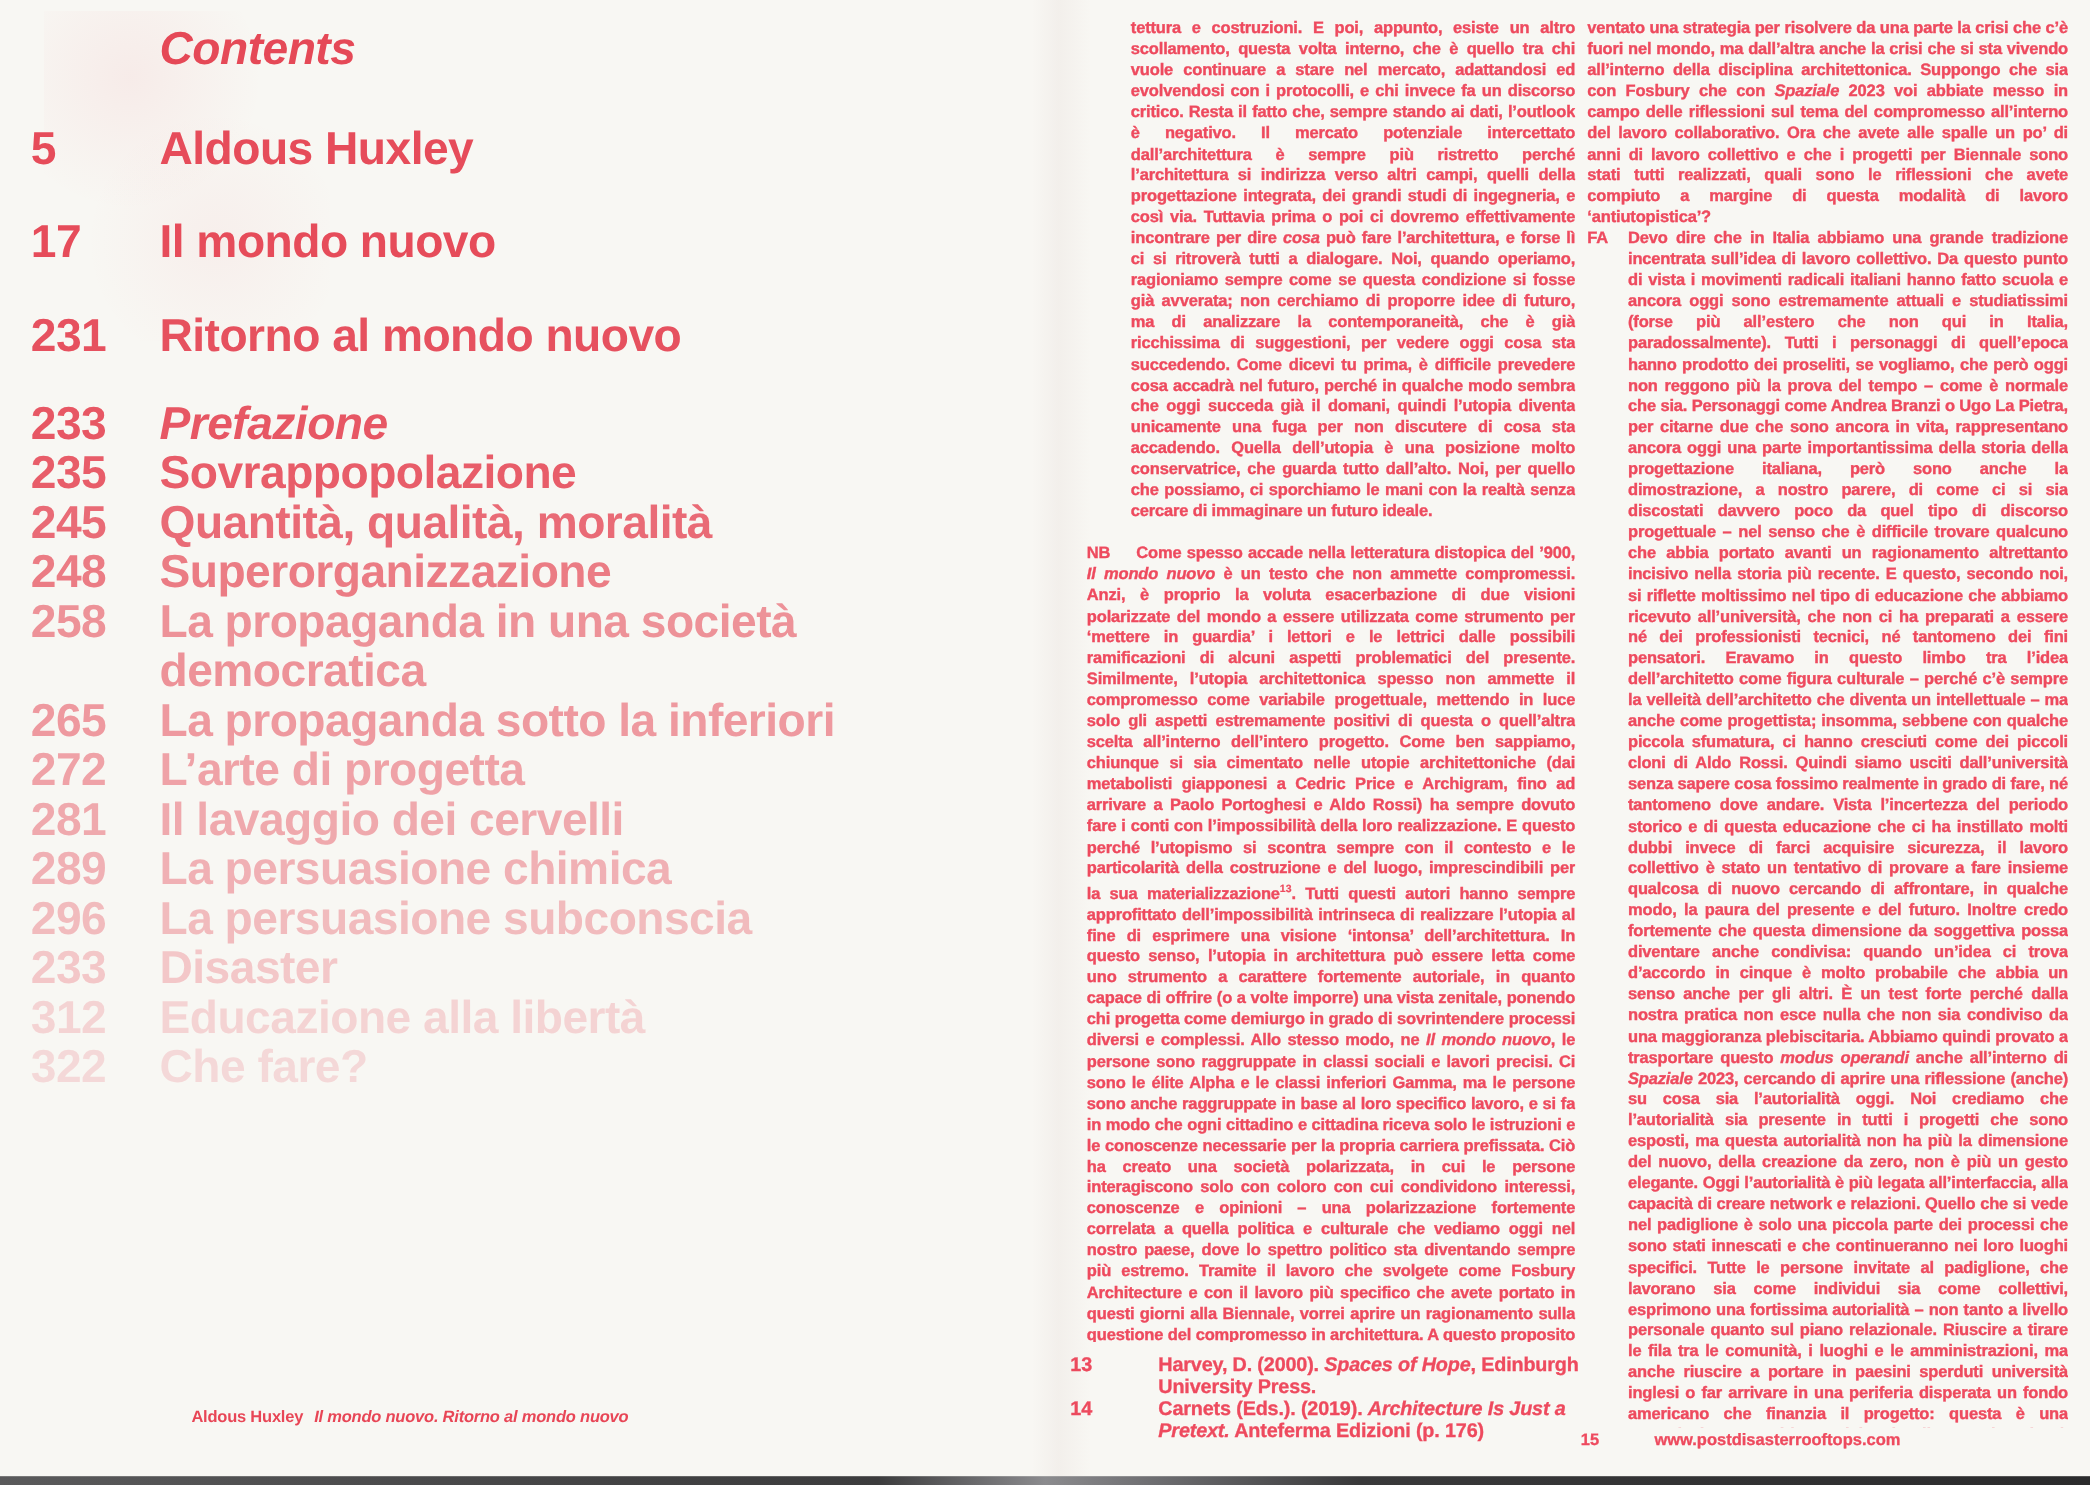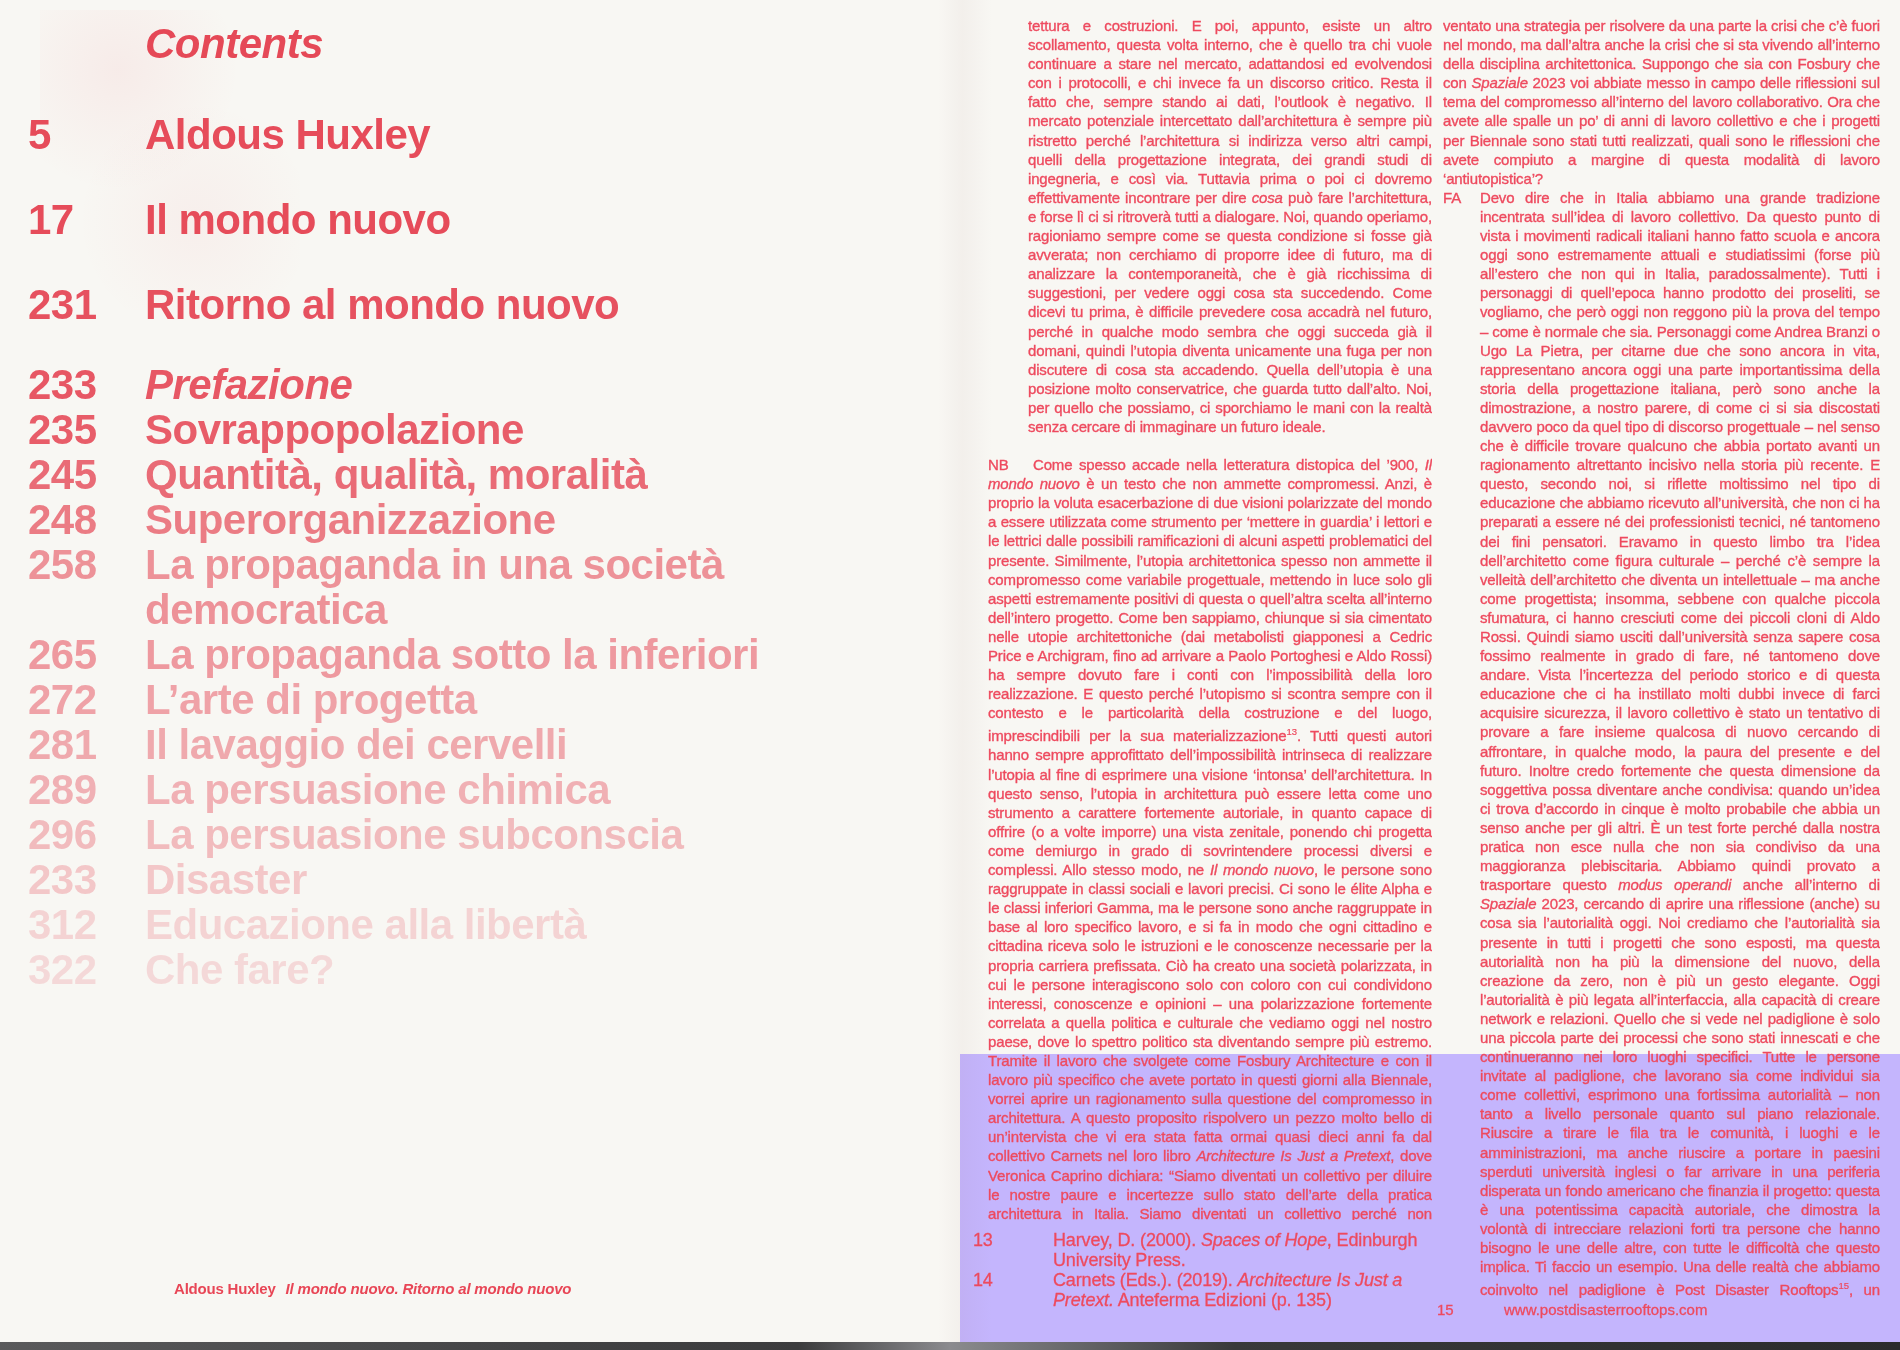--- a/index.html
+++ b/index.html
@@ -1,16 +1,16 @@
 <!DOCTYPE html>
 <html><head>
 <meta charset="utf-8">
 <style>
   html,body{margin:0;padding:0;background:#dddbd6;}
-  .sheet{position:relative;width:1900px;height:1350px;background:#c4b5fd;overflow:hidden;
+  .sheet{position:relative;width:1900px;height:1350px;background:#14b8a6;overflow:hidden;
          font-family:"Liberation Sans","DejaVu Sans",sans-serif;}
   
   .page-left{position:absolute;left:0;top:0;width:960px;height:1350px;background:#f8f7f3;}
   .page-left::before{content:"";position:absolute;left:40px;top:10px;width:260px;height:300px;
      background:
        radial-gradient(circle at 30% 20%, rgba(230,80,95,.07), transparent 40%),
        radial-gradient(circle at 60% 70%, rgba(230,80,95,.05), transparent 45%);}
   .toc-title{position:absolute;left:145px;top:20px;font-size:42px;font-weight:bold;font-style:italic;
      color:#e5404f;opacity:.95;letter-spacing:-.5px;}
   .toc{position:absolute;left:28px;top:112px;width:900px;color:#e5404f;}
@@ -25,21 +25,21 @@
   .toc-row:nth-child(5){opacity:.84}.toc-row:nth-child(6){opacity:.76}
   .toc-row:nth-child(7){opacity:.67}.toc-row:nth-child(8){opacity:.55}
   .toc-row:nth-child(9){opacity:.51}.toc-row:nth-child(10){opacity:.46}
   .toc-row:nth-child(11){opacity:.42}.toc-row:nth-child(12){opacity:.38}
   .toc-row:nth-child(13){opacity:.32}.toc-row:nth-child(14){opacity:.26}
   .toc-row:nth-child(15){opacity:.19}.toc-row:nth-child(16){opacity:.16}
   .left-footer{position:absolute;left:174px;top:1280px;font-size:15px;font-weight:bold;
      color:#e84656;letter-spacing:-.2px;}
   .left-footer .book{font-style:italic;margin-left:10px;}
   
-  .page-right{position:absolute;left:960px;top:0;width:940px;height:1054px;background:#f8f7f3;}
+  .page-right{position:absolute;left:960px;top:0;width:940px;height:1350px;background:#f8f7f3;font-weight:bold;}
   .col{position:absolute;top:16px;color:#ee4a5e;font-size:15px;line-height:19.1px;
        text-align:justify;letter-spacing:-.15px;-webkit-text-stroke:.35px currentColor;overflow:hidden;}
   .col1{left:28px;width:444px;height:1204px;}
   .col2{left:483px;width:437px;height:1282px;}
   .para{margin:0;}
   .para.cont{margin-left:40px;}
   .para.qgap{margin-top:19px;}
   .spk-nb{display:inline-block;width:45px;font-style:normal;}
   .fa-block{position:relative;padding-left:37px;}
   .spk-fa{position:absolute;left:0;top:0;}
@@ -91,21 +91,21 @@
 
   <div class="page-right">
 
     <div class="col col1">
       <p class="para cont"><span>tettura e costruzioni. E poi, appunto, esiste un altro scollamento, questa volta interno, che è quello tra chi vuole continuare a stare nel mercato, adattandosi ed evolvendosi con i protocolli, e chi invece fa un discorso critico. Resta il fatto che, sempre stando ai dati, l’outlook è negativo. Il mercato potenziale intercettato dall’architettura è sempre più ristretto perché l’architettura si indirizza verso altri campi, quelli della progettazione integrata, dei grandi studi di ingegneria, e così via. Tuttavia prima o poi ci dovremo effettivamente incontrare per dire </span><i>cosa</i><span> può fare l’architettura, e forse lì ci si ritroverà tutti a dialogare. Noi, quando operiamo, ragioniamo sempre come se questa condizione si fosse già avverata; non cerchiamo di proporre idee di futuro, ma di analizzare la contemporaneità, che è già ricchissima di suggestioni, per vedere oggi cosa sta succedendo. Come dicevi tu prima, è difficile prevedere cosa accadrà nel futuro, perché in qualche modo sembra che oggi succeda già il domani, quindi l’utopia diventa unicamente una fuga per non discutere di cosa sta accadendo. Quella dell’utopia è una posizione molto conservatrice, che guarda tutto dall’alto. Noi, per quello che possiamo, ci sporchiamo le mani con la realtà senza cercare di immaginare un futuro ideale.</span></p>
       <p class="para qgap"><span class="spk-nb">NB</span><span><span>Come spesso accade nella letteratura distopica del ’900, </span><i>Il mondo nuovo</i><span> è un testo che non ammette compromessi. Anzi, è proprio la voluta esacerbazione di due visioni polarizzate del mondo a essere utilizzata come strumento per ‘mettere in guardia’ i lettori e le lettrici dalle possibili ramificazioni di alcuni aspetti problematici del presente. Similmente, l’utopia architettonica spesso non ammette il compromesso come variabile progettuale, mettendo in luce solo gli aspetti estremamente positivi di questa o quell’altra scelta all’interno dell’intero progetto. Come ben sappiamo, chiunque si sia cimentato nelle utopie architettoniche (dai metabolisti giapponesi a Cedric Price e Archigram, fino ad arrivare a Paolo Portoghesi e Aldo Rossi) ha sempre dovuto fare i conti con l’impossibilità della loro realizzazione. E questo perché l’utopismo si scontra sempre con il contesto e le particolarità della costruzione e del luogo, imprescindibili per la sua materializzazione</span><sup>13</sup><span>. Tutti questi autori hanno sempre approfittato dell’impossibilità intrinseca di realizzare l’utopia al fine di esprimere una visione ‘intonsa’ dell’architettura. In questo senso, l’utopia in architettura può essere letta come uno strumento a carattere fortemente autoriale, in quanto capace di offrire (o a volte imporre) una vista zenitale, ponendo chi progetta come demiurgo in grado di sovrintendere processi diversi e complessi. Allo stesso modo, ne </span><i>Il mondo nuovo</i><span>, le persone sono raggruppate in classi sociali e lavori precisi. Ci sono le élite Alpha e le classi inferiori Gamma, ma le persone sono anche raggruppate in base al loro specifico lavoro, e si fa in modo che ogni cittadino e cittadina riceva solo le istruzioni e le conoscenze necessarie per la propria carriera prefissata. Ciò ha creato una società polarizzata, in cui le persone interagiscono solo con coloro con cui condividono interessi, conoscenze e opinioni – una polarizzazione fortemente correlata a quella politica e culturale che vediamo oggi nel nostro paese, dove lo spettro politico sta diventando sempre più estremo. Tramite il lavoro che svolgete come Fosbury Architecture e con il lavoro più specifico che avete portato in questi giorni alla Biennale, vorrei aprire un ragionamento sulla questione del compromesso in architettura. A questo proposito rispolvero un pezzo molto bello di un’intervista che vi era stata fatta ormai quasi dieci anni fa dal collettivo Carnets nel loro libro </span><i>Architecture Is Just a Pretext</i><span>, dove Veronica Caprino dichiara: “Siamo diventati un collettivo per diluire le nostre paure e incertezze sullo stato dell’arte della pratica architettura in Italia. Siamo diventati un collettivo perché non avevamo padri da uccidere, ma solo profezie le cui predizioni sono tendenzialmente diventate vere”</span></span></p>
     </div>
 
     <div class="fnotes">
       <div class="fn"><span class="fn-num">13</span><span><span>Harvey, D. (2000). </span><i>Spaces of Hope</i><span>, Edinburgh University Press.</span></span></div>
-      <div class="fn"><span class="fn-num">14</span><span><span>Carnets (Eds.). (2019). </span><i>Architecture Is Just a Pretext.</i><span> Anteferma Edizioni (p. 135)</span></span></div>
+      <div class="fn"><span class="fn-num">14</span><span><span>Carnets (Eds.). (2019). </span><i>Architecture Is Just a Pretext.</i><span> Anteferma Edizioni (p. 176)</span></span></div>
     </div>
 
     <div class="col col2">
       <p class="para"><span>ventato una strategia per risolvere da una parte la crisi che c’è fuori nel mondo, ma dall’altra anche la crisi che si sta vivendo all’interno della disciplina architettonica. Suppongo che sia con Fosbury che con </span><i>Spaziale</i><span> 2023 voi abbiate messo in campo delle riflessioni sul tema del compromesso all’interno del lavoro collaborativo. Ora che avete alle spalle un po’ di anni di lavoro collettivo e che i progetti per Biennale sono stati tutti realizzati, quali sono le riflessioni che avete compiuto a margine di questa modalità di lavoro ‘antiutopistica’?</span></p>
       <p class="para fa-block"><span class="spk-fa">FA</span><span><span>Devo dire che in Italia abbiamo una grande tradizione incentrata sull’idea di lavoro collettivo. Da questo punto di vista i movimenti radicali italiani hanno fatto scuola e ancora oggi sono estremamente attuali e studiatissimi (forse più all’estero che non qui in Italia, paradossalmente). Tutti i personaggi di quell’epoca hanno prodotto dei proseliti, se vogliamo, che però oggi non reggono più la prova del tempo – come è normale che sia. Personaggi come Andrea Branzi o Ugo La Pietra, per citarne due che sono ancora in vita, rappresentano ancora oggi una parte importantissima della storia della progettazione italiana, però sono anche la dimostrazione, a nostro parere, di come ci si sia discostati davvero poco da quel tipo di discorso progettuale – nel senso che è difficile trovare qualcuno che abbia portato avanti un ragionamento altrettanto incisivo nella storia più recente. E questo, secondo noi, si riflette moltissimo nel tipo di educazione che abbiamo ricevuto all’università, che non ci ha preparati a essere né dei professionisti tecnici, né tantomeno dei fini pensatori. Eravamo in questo limbo tra l’idea dell’architetto come figura culturale – perché c’è sempre la velleità dell’architetto che diventa un intellettuale – ma anche come progettista; insomma, sebbene con qualche piccola sfumatura, ci hanno cresciuti come dei piccoli cloni di Aldo Rossi. Quindi siamo usciti dall’università senza sapere cosa fossimo realmente in grado di fare, né tantomeno dove andare. Vista l’incertezza del periodo storico e di questa educazione che ci ha instillato molti dubbi invece di farci acquisire sicurezza, il lavoro collettivo è stato un tentativo di provare a fare insieme qualcosa di nuovo cercando di affrontare, in qualche modo, la paura del presente e del futuro. Inoltre credo fortemente che questa dimensione da soggettiva possa diventare anche condivisa: quando un’idea ci trova d’accordo in cinque è molto probabile che abbia un senso anche per gli altri. È un test forte perché dalla nostra pratica non esce nulla che non sia condiviso da una maggioranza plebiscitaria. Abbiamo quindi provato a trasportare questo </span><i>modus operandi</i><span> anche all’interno di </span><i>Spaziale</i><span> 2023, cercando di aprire una riflessione (anche) su cosa sia l’autorialità oggi. Noi crediamo che l’autorialità sia presente in tutti i progetti che sono esposti, ma questa autorialità non ha più la dimensione del nuovo, della creazione da zero, non è più un gesto elegante. Oggi l’autorialità è più legata all’interfaccia, alla capacità di creare network e relazioni. Quello che si vede nel padiglione è solo una piccola parte dei processi che sono stati innescati e che continueranno nei loro luoghi specifici. Tutte le persone invitate al padiglione, che lavorano sia come individui sia come collettivi, esprimono una fortissima autorialità – non tanto a livello personale quanto sul piano relazionale. Riuscire a tirare le fila tra le comunità, i luoghi e le amministrazioni, ma anche riuscire a portare in paesini sperduti università inglesi o far arrivare in una periferia disperata un fondo americano che finanzia il progetto: questa è una potentissima capacità autoriale, che dimostra la volontà di intrecciare relazioni forti tra persone che hanno bisogno le une delle altre, con tutte le difficoltà che questo implica. Ti faccio un esempio. Una delle realtà che abbiamo coinvolto nel padiglione è Post Disaster Rooftops</span><sup>15</sup><span>, un collettivo attivo dal 2018 che utilizza i tetti delle abitazioni per discutere sul futuro della città di Taranto e sulle potenzialità d’uso alternativo degli spazi urbani. Durante l’ultima giornata del quarto episodio (quello che hanno attivato</span></span></p>
     </div>
 
     <div class="fn2">
       <div class="fn"><span class="fn-num">15</span><span>www.postdisasterrooftops.com</span></div>
     </div>

